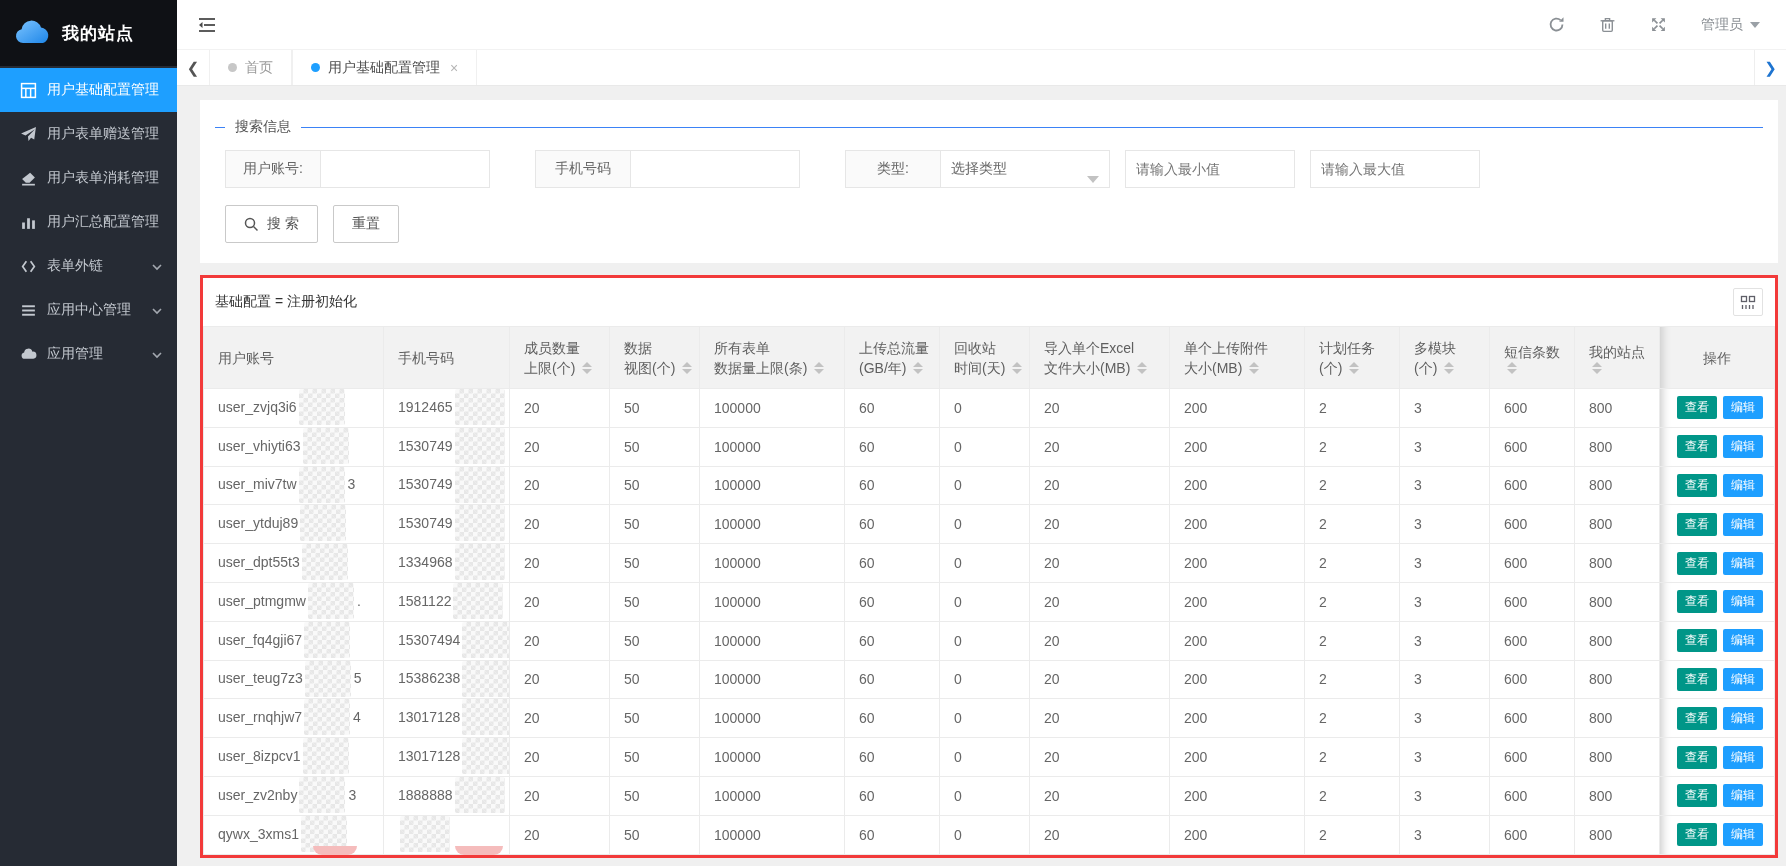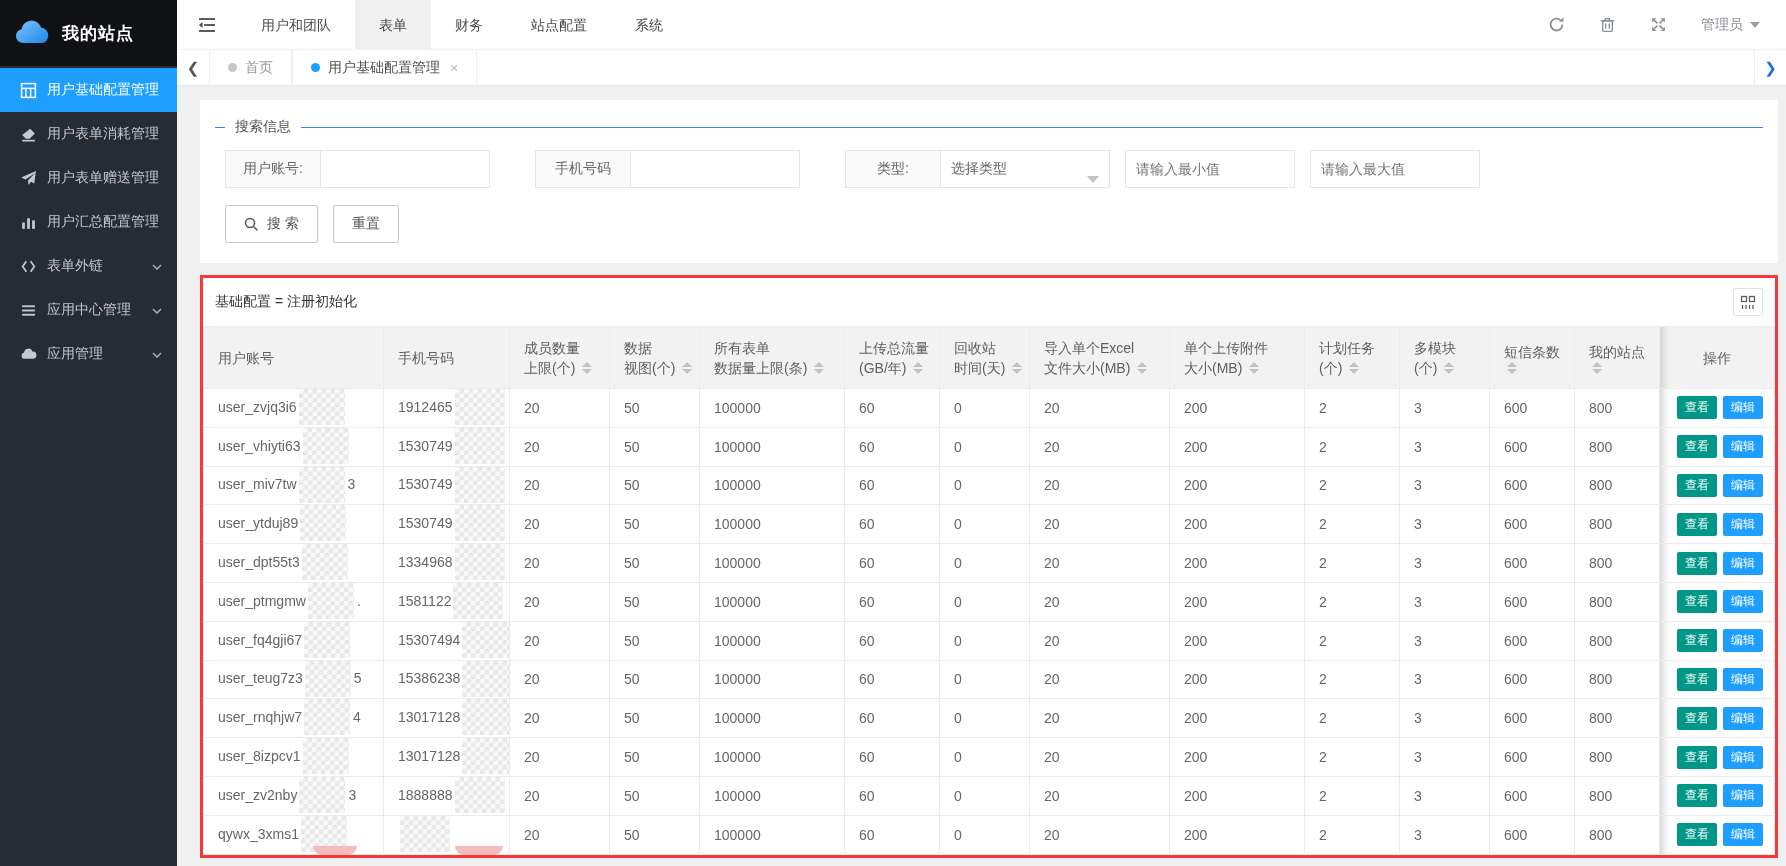--- a/index.html
+++ b/index.html
@@ -124,33 +124,33 @@
               <line x1="1.5" y1="6" x2="14.5" y2="6"></line>
               <line x1="5.5" y1="6" x2="5.5" y2="14.5"></line>
               <line x1="10" y1="6" x2="10" y2="14.5"></line>
             </svg>
           </span>
           <span class="s-label">用户基础配置管理</span>
         </div>
         <div class="side-item">
           <span class="s-icon">
             <svg viewBox="0 0 16 16" fill="currentColor">
-              <path d="M9.5 2.5 14 7l-5 5H5.5L2 8.5z"></path>
-              <rect x="2" y="13" width="12" height="1.6"></rect>
-            </svg>
-          </span>
-          <span class="s-label">用户表单消耗管理</span>
+              <path d="M15 1 1 7l4.2 2L14 3l-6.5 6.8L8 14l2.4-3 3 1.6z"></path>
+            </svg>
+          </span>
+          <span class="s-label">用户表单赠送管理</span>
         </div>
         <div class="side-item">
           <span class="s-icon">
             <svg viewBox="0 0 16 16" fill="currentColor">
-              <path d="M15 1 1 7l4.2 2L14 3l-6.5 6.8L8 14l2.4-3 3 1.6z"></path>
-            </svg>
-          </span>
-          <span class="s-label">用户表单赠送管理</span>
+              <path d="M9.5 2.5 14 7l-5 5H5.5L2 8.5z"></path>
+              <rect x="2" y="13" width="12" height="1.6"></rect>
+            </svg>
+          </span>
+          <span class="s-label">用户表单消耗管理</span>
         </div>
         <div class="side-item">
           <span class="s-icon">
             <svg viewBox="0 0 16 16" fill="currentColor">
               <rect x="2" y="8" width="2.6" height="6"></rect>
               <rect x="6.7" y="4" width="2.6" height="10"></rect>
               <rect x="11.4" y="6" width="2.6" height="8"></rect>
             </svg>
           </span>
           <span class="s-label">用户汇总配置管理</span>
@@ -199,27 +199,20 @@
       <div class="collapse-btn">
         <svg width="18" height="16" viewBox="0 0 18 16">
           <g stroke="#4a4a4a" stroke-width="1.8">
             <line x1="1" y1="2" x2="17" y2="2"></line>
               <line x1="6" y1="8" x2="17" y2="8"></line>
               <line x1="1" y1="14" x2="17" y2="14"></line>
           </g>
           <path d="M4.5 5 L1 8 L4.5 11 Z" fill="#4a4a4a"></path>
         </svg>
       </div>
-      <nav class="topnav" id="topnav">
-          <div class="topnav-item">用户和团队</div>
-          <div class="topnav-item active">表单</div>
-          <div class="topnav-item">财务</div>
-          <div class="topnav-item">站点配置</div>
-          <div class="topnav-item">系统</div>
-        </nav>
       <div class="topbar-right">
         <span class="tb-icon">
           <svg viewBox="0 0 16 16">
               <path d="M13.6 8A5.6 5.6 0 1 1 11.8 3.9" fill="none" stroke="#8a8f94" stroke-width="1.7"></path>
               <path d="M14.6 1.2 L14.6 5.4 L10.4 5.4 Z" fill="#8a8f94"></path>
             </svg>
         </span>
         <span class="tb-icon">
           <svg viewBox="0 0 16 16" fill="none" stroke="#8a8f94" stroke-width="1.3">
             <rect x="3.5" y="4.5" width="9" height="10" rx="1"></rect>

